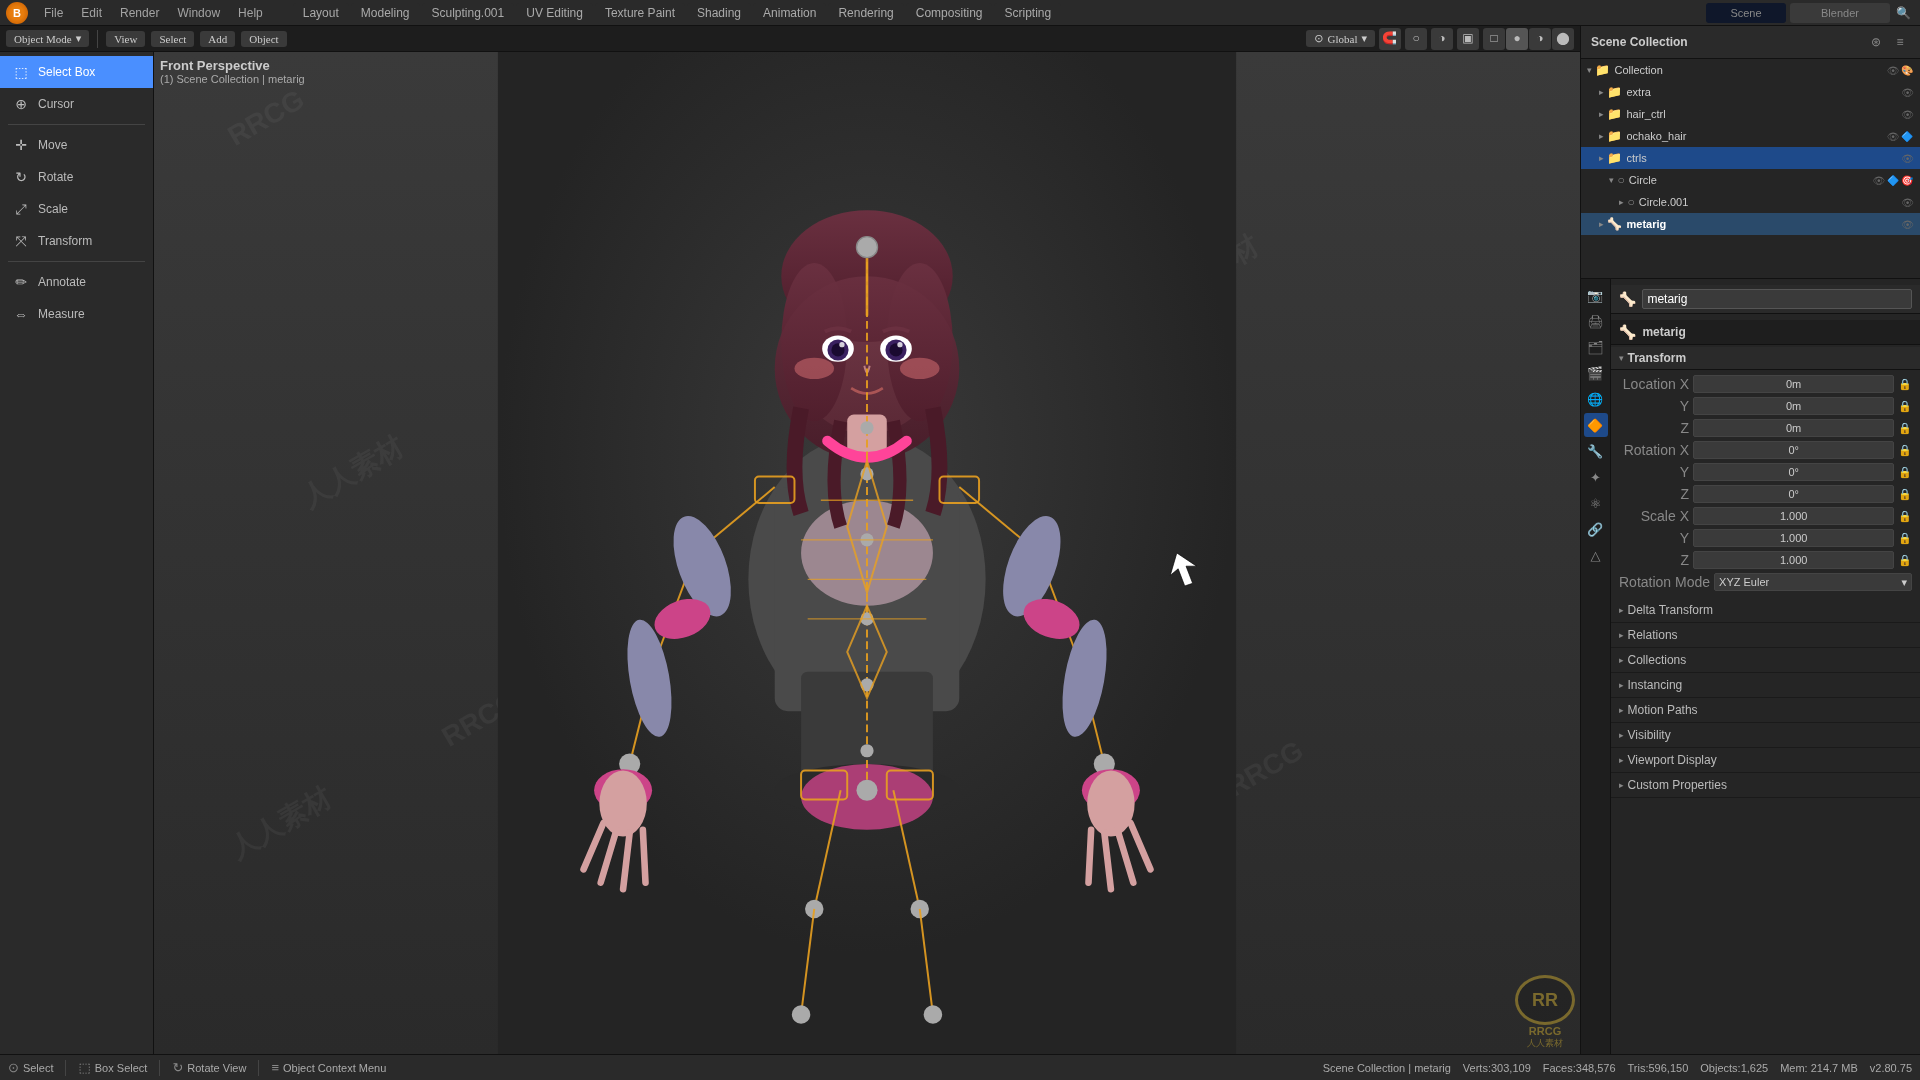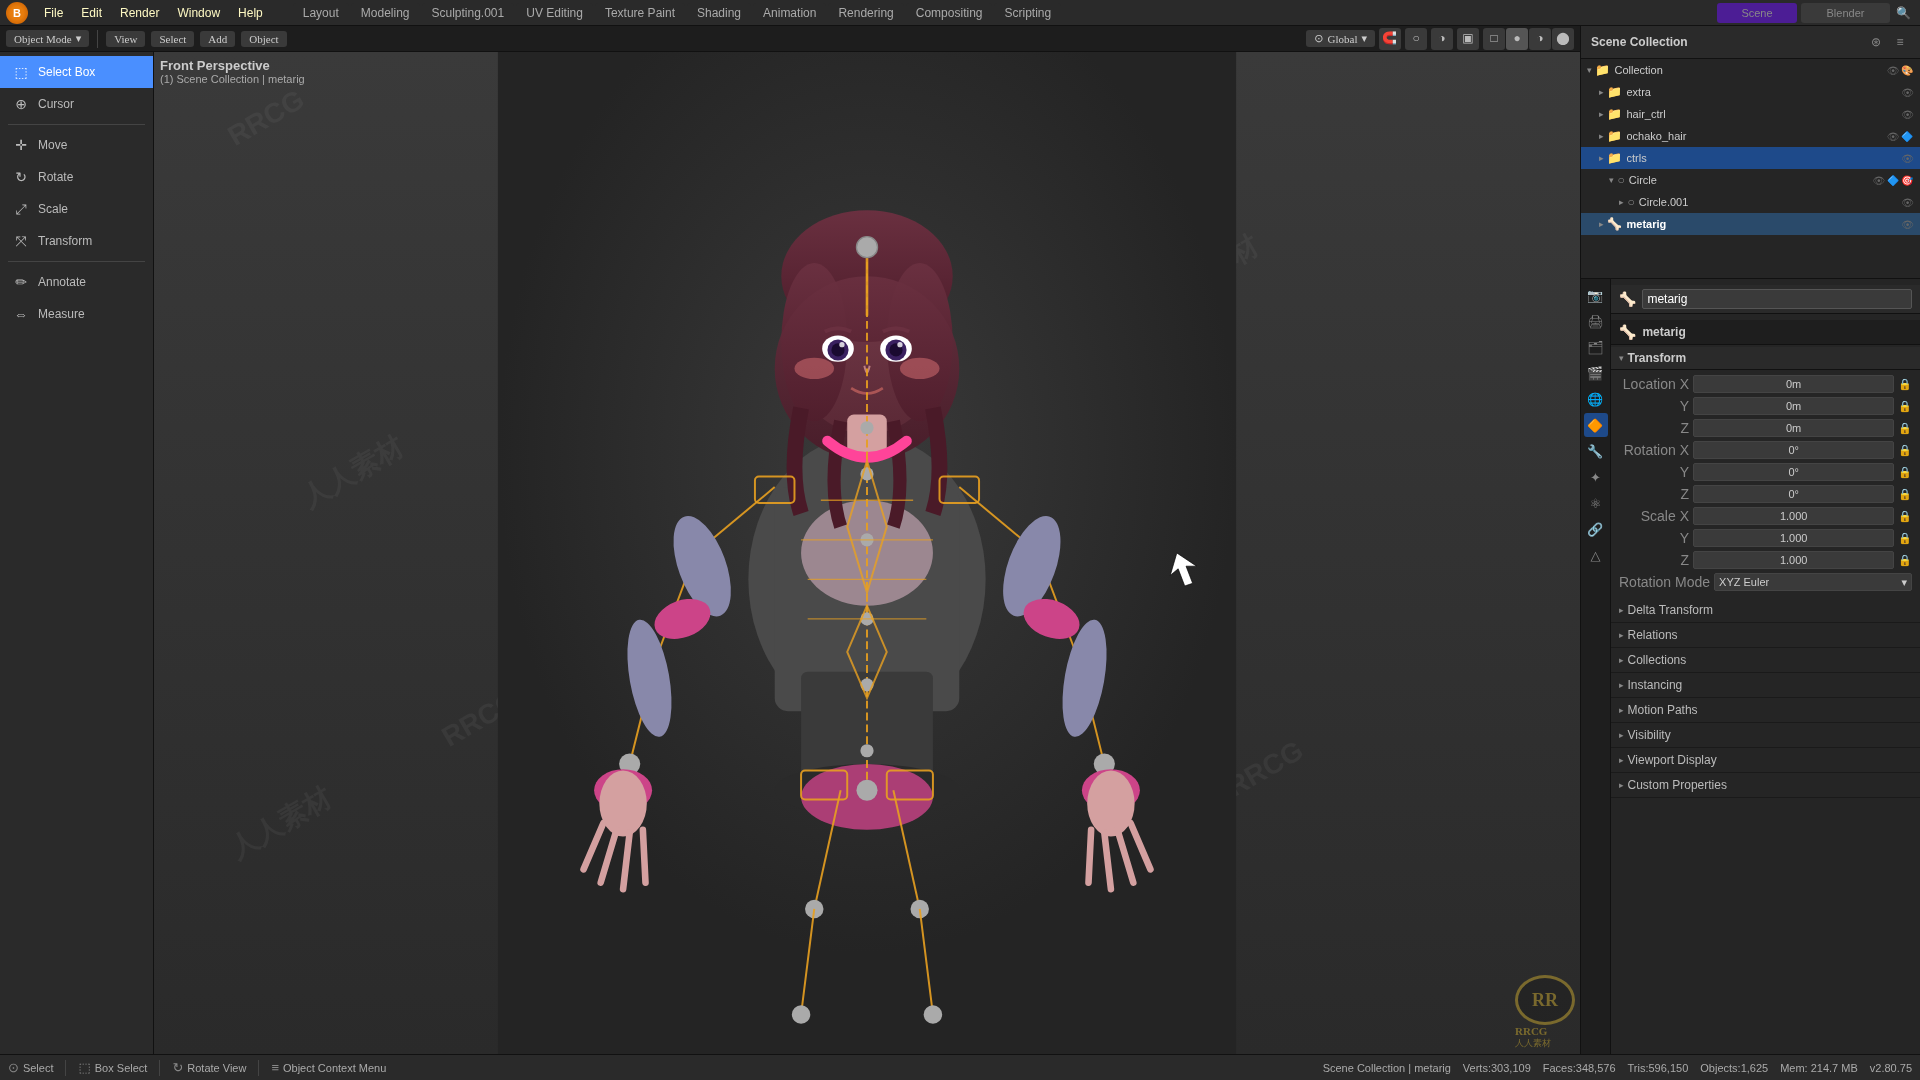--- a/index.html
+++ b/index.html
@@ -33,21 +33,21 @@
       border-radius: 50%;
       display: flex; align-items: center; justify-content: center;
       color: white; font-weight: bold; font-size: 11px;
       margin-right: 6px;
     }
     .menu-item {
       padding: 2px 8px;
       cursor: pointer;
       border-radius: 3px;
       font-size: 12px;
-      color: #fef9c3;
+      color: #a3a3a3;
     }
     .workspace-tab {
       padding: 3px 10px;
       cursor: pointer;
       border-radius: 3px 3px 0 0;
       font-size: 12px;
       color: #aaa;
       background: #2a2a2a;
     }
 
@@ -428,22 +428,22 @@
     <div class="workspace-tab">UV Editing</div>
     <div class="workspace-tab">Texture Paint</div>
     <div class="workspace-tab">Shading</div>
     <div class="workspace-tab">Animation</div>
     <div class="workspace-tab">Rendering</div>
     <div class="workspace-tab">Compositing</div>
     <div class="workspace-tab">Scripting</div>
   </div>
 
   <div style="display:flex;align-items:center;gap:4px;margin-left:auto;">
-    <div class="rp-icon" style="width:80px;background:#4c1d95;border-radius:3px;padding:0 6px;font-size:11px;">Scene</div>
-    <div class="rp-icon" style="width:89px;background:#3a3a3a;border-radius:3px;padding:0 22px;font-size:11px;">Blender</div>
+    <div class="rp-icon" style="width:80px;background:#0f172a;border-radius:3px;padding:0 6px;font-size:11px;">Scene</div>
+    <div class="rp-icon" style="width:100px;background:#3a3a3a;border-radius:3px;padding:0 22px;font-size:11px;">Blender</div>
     <div class="rp-icon">🔍</div>
   </div>
 </div>
 
 <div id="viewport-header" style="top:26px;left:0;right:340px;background:#1d1d1d;font-family:Liberation Serif, serif;">
   <div class="vp-mode-btn">
     <span>Object Mode</span>
     <span>▾</span>
   </div>
   <div class="vp-header-divider"></div>
@@ -912,21 +912,21 @@
       </div>
 
       <div class="prop-collapsed-section">
         <span class="prop-collapsed-arrow">▸</span>
         <span class="prop-collapsed-title">Custom Properties</span>
       </div>
     </div>
   </div>
 </div>
 
-<div id="rrcg-logo" style="position:absolute;bottom:30px;right:345px;opacity:0.5;z-index:5;pointer-events:none;display:flex;flex-direction:column;font-family:Liberation Serif, serif;">
+<div id="rrcg-logo" style="position:absolute;bottom:30px;right:345px;opacity:0.5;z-index:5;pointer-events:none;display:flex;flex-direction:column;align-items:center;">
   <div style="width:60px;height:50px;border:3px solid #c8a830;border-radius:50%;display:flex;align-items:center;justify-content:center;background:rgba(0,0,0,0.3);">
     <span style="color:#c8a830;font-size:18px;font-weight:bold;">RR</span>
   </div>
   <div style="color:#c8a830;font-size:11px;font-weight:bold;">RRCG</div>
   <div style="color:#c8a830;font-size:9px;">人人素材</div>
 </div>
 
 <div id="status-bar">
   <div class="status-item">
     <span class="status-icon">⊙</span>

